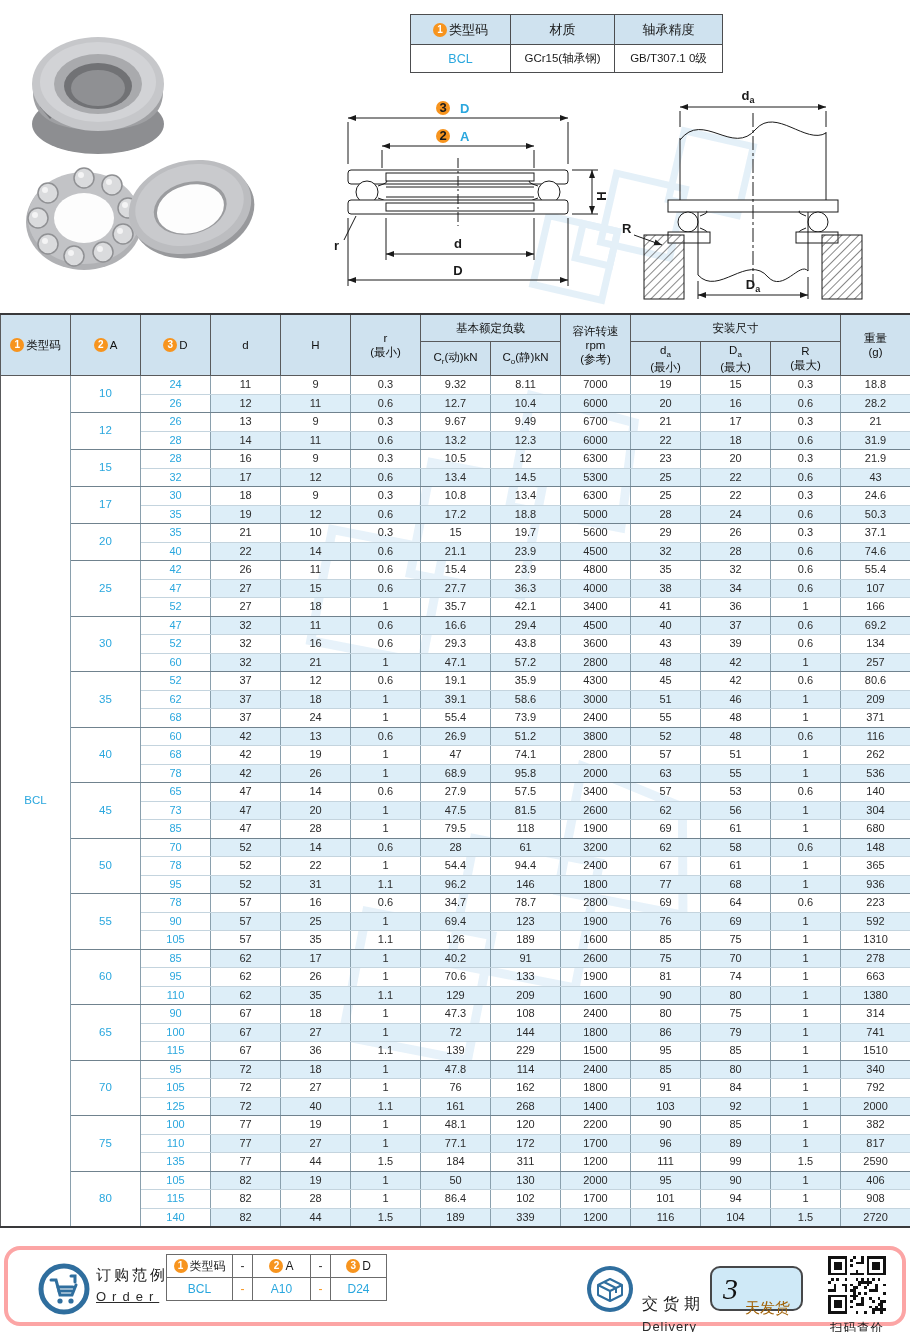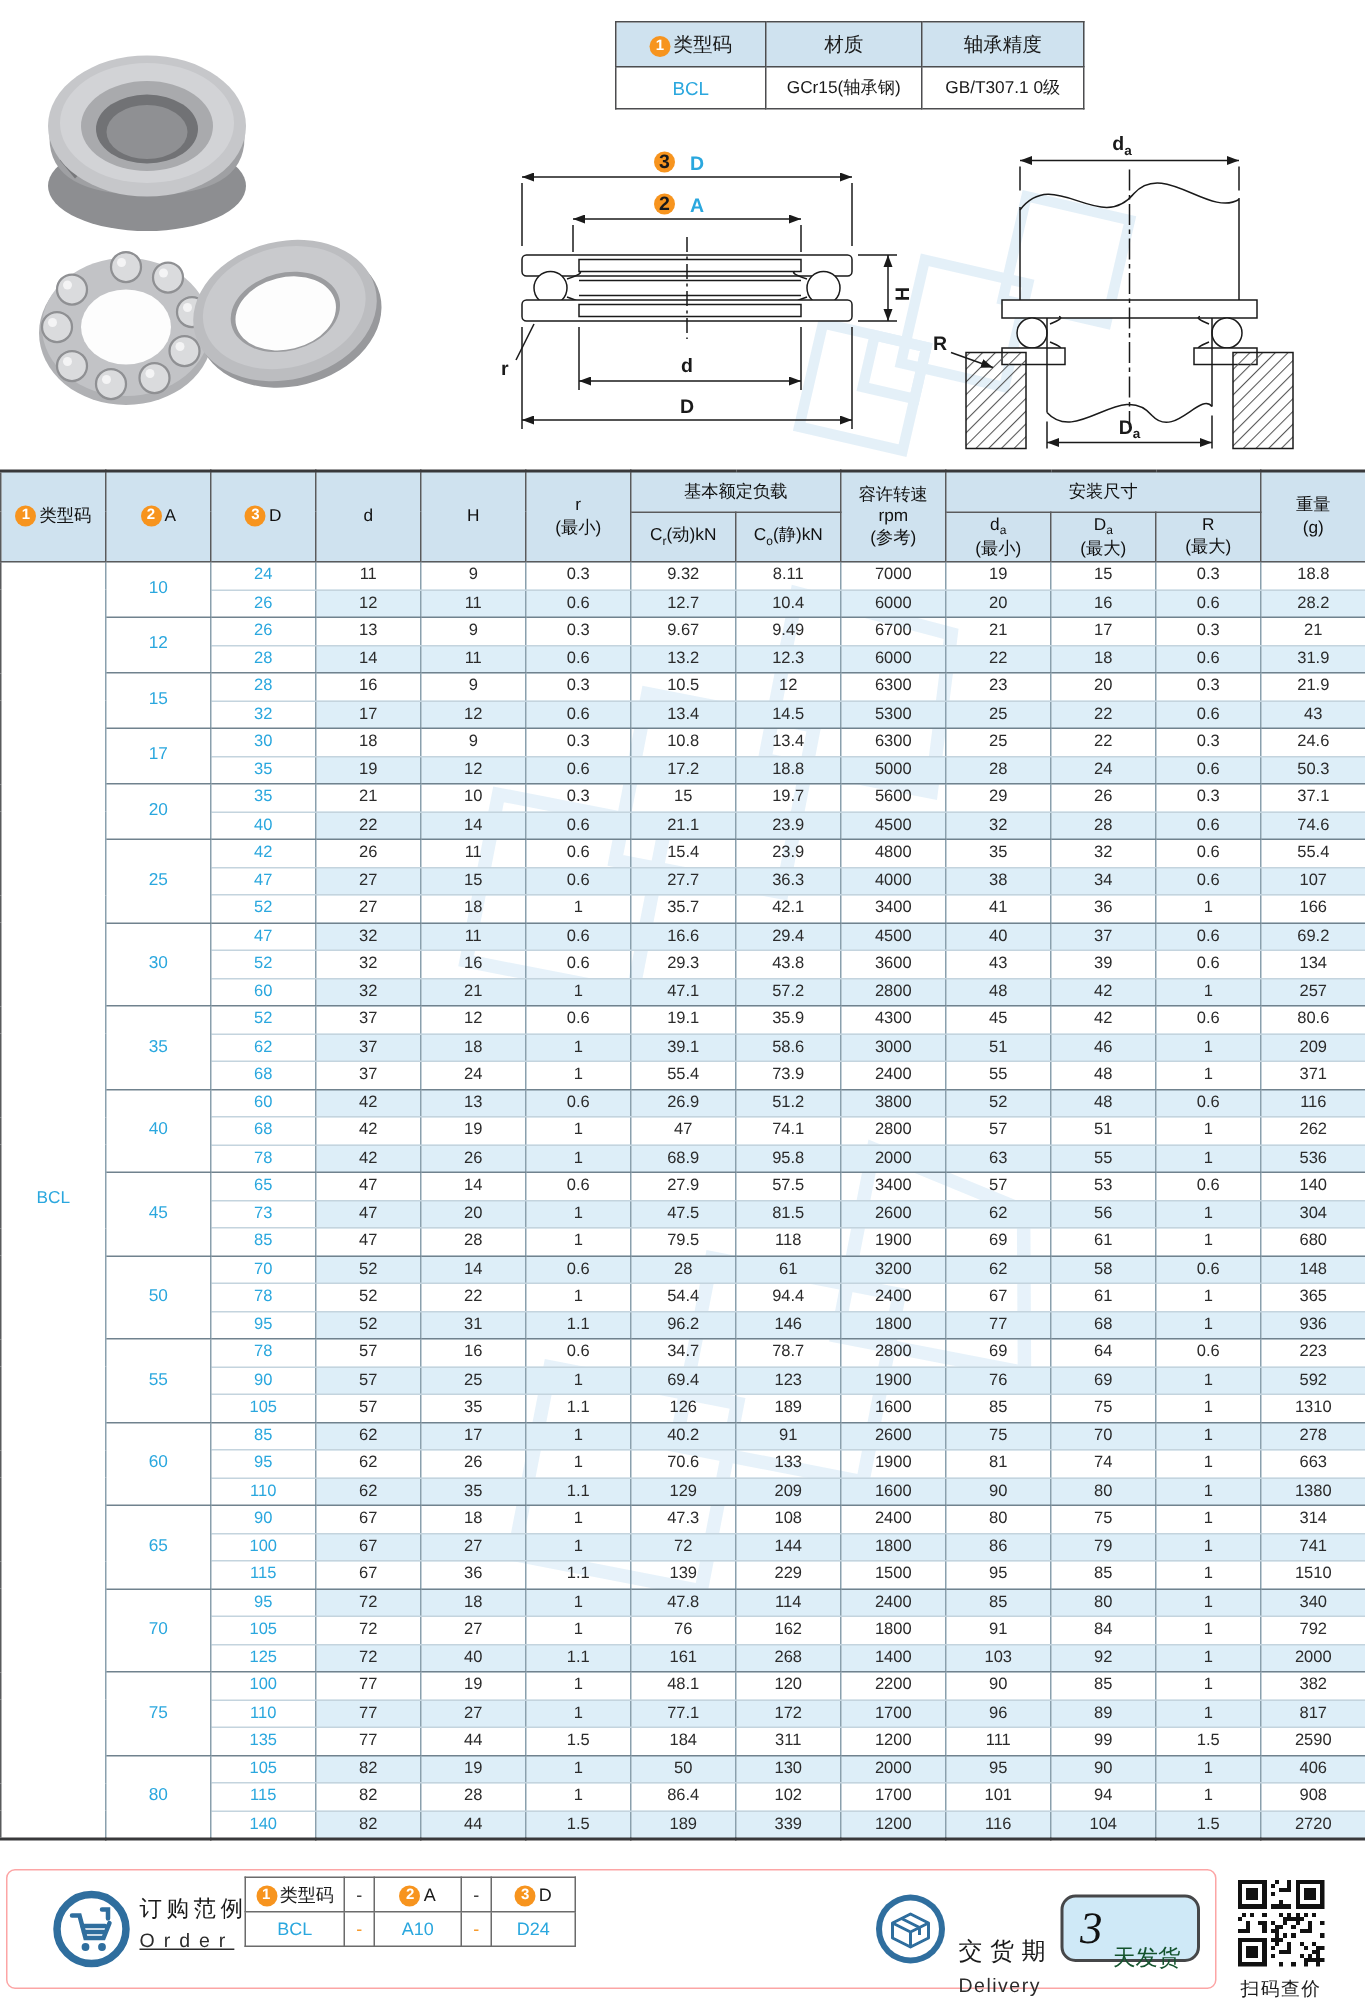--- a/index.html
+++ b/index.html
@@ -39,39 +39,39 @@
                   border-right:1px solid #8aa0ad; border-bottom:1px solid #c4d4de; padding:0; line-height:1; }
   table.spec tr.gend td { border-bottom-color:#70828e; }
   table.spec tr.alt td.num { background:#ddeef8; }
   table.spec td.dcol { color:#2aa7de; background:#fff; }
   table.spec td.tcode, table.spec td.acol { color:#2aa7de; background:#fff; font-size:11.5px; border-bottom:1px solid #70828e; }
   table.spec td.tcode { border-bottom:none; }
   table.spec sub { font-size:8px; }
   table.spec th sub { font-size:8px; }
 
   
-  .footer { position:absolute; left:4px; top:1246px; width:807px; height:80px; border:1px solid #fca5a5; border-radius:6px; background:#fff; }
+  .footer { position:absolute; left:4px; top:1246px; width:902px; height:80px; border:4px solid #fca5a5; border-radius:16px; background:#fff; }
   .f-item { position:absolute; }
   .ic-circle { width:52px; height:52px; }
   .order-text { position:absolute; left:88px; top:16px; }
   .order-cn { font-size:15px; color:#1a1a1a; letter-spacing:3px; }
   .order-en { font-size:13px; color:#2b2b2b; letter-spacing:6px; margin-top:4px;text-decoration:underline; }
   .order-table { position:absolute; left:158px; top:4px; border-collapse:collapse; table-layout:fixed; }
   .order-table td { border:1px solid #6b6b6b; text-align:center; font-size:12px; height:23px; color:#1a1a1a; background:#fff; }
   .order-table tr.title td { border-bottom:1px solid #6b6b6b; font-size:13px; }
   .order-table .dash-h { color:#333; }
   .order-table .o-blue { color:#2aa7de; }
   .order-table .dash-o { color:#f7941e; }
   .deliv-text { position:absolute; left:634px; top:16px; }
   .deliv-cn { font-size:16px; color:#1a1a1a; letter-spacing:5px;margin-top:28px; }
   .deliv-en { font-size:13px; color:#2b2b2b; letter-spacing:1px; margin-top:4px; }
   .days-box { position:absolute; left:702px; top:16px; width:93px; height:45px; background:#cfe9f7;
               border:2px solid #464749; border-radius:10px; display:flex; align-items:center; justify-content:center; gap:7px; }
   .days-num { font-family:"Liberation Serif","DejaVu Serif",serif; font-style:italic; font-size:30px; color:#111; line-height:1; }
-  .days-lbl { font-size:15px; color:#14532d;margin-top:40px; }
+  .days-lbl { font-size:15px; color:#a16207;margin-top:40px; }
   .qr-box { position:absolute; left:818px; top:6px; text-align:center; width:62px; }
   .qr-cap { font-size:12.5px; color:#1a1a1a; margin-top:2px; letter-spacing:1px; }
 </style>
 </head>
 <body>
 
 <div class="page">
 
   <svg class="wm" style="left:470px; top:90px;" width="380" height="230" viewBox="0 0 380 230">
     <g transform="rotate(-32 190 115)" stroke="#cfe4f3" stroke-width="7" fill="none">

